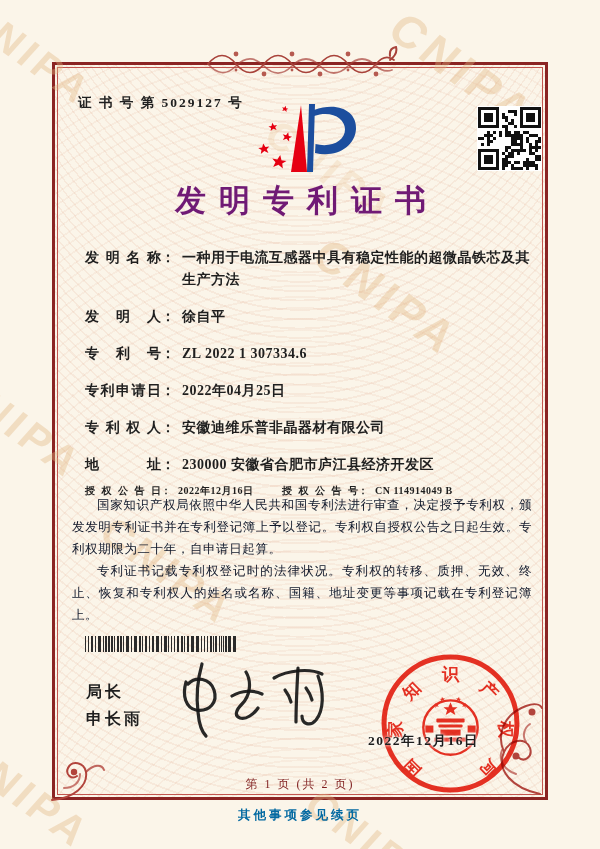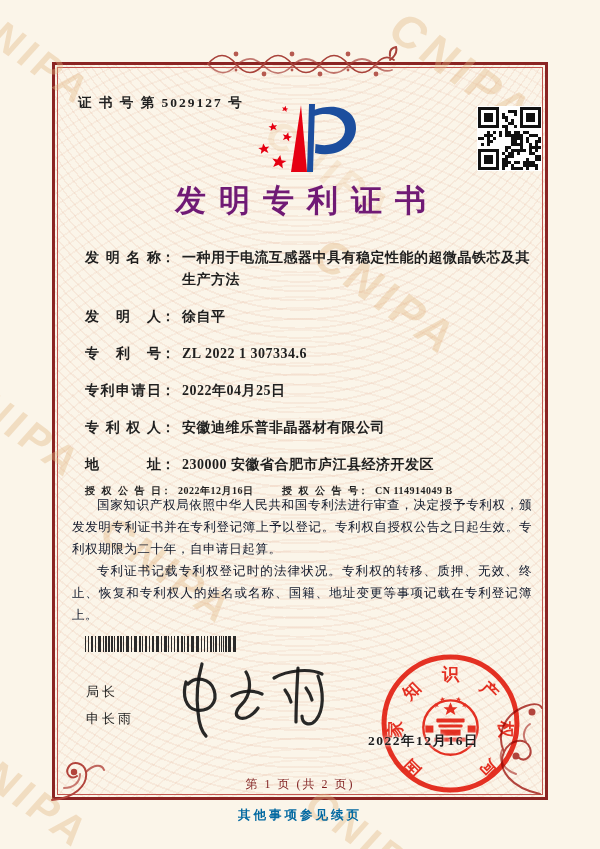--- a/index.html
+++ b/index.html
@@ -48,21 +48,21 @@
   .grant .g2{margin-left:26px;}
   
   .body-text{position:absolute;left:72px;top:494px;width:460px;z-index:2;}
   .body-text p{
     margin:0;font-size:12.5px;line-height:1.76;letter-spacing:0.6px;
     text-align:justify;text-indent:2em;font-weight:500;color:#0f172a;
   }
   
   .barcode{position:absolute;left:85px;top:636px;z-index:2;}
   .barcode rect{fill:#2b2b2b;}
-  .signer{position:absolute;left:86px;top:678px;z-index:2;font-size:13px;font-weight:normal;letter-spacing:3px;line-height:27px;}
+  .signer{position:absolute;left:86px;top:678px;z-index:2;font-size:16px;font-weight:bold;letter-spacing:3px;line-height:27px;}
   .signature{position:absolute;left:168px;top:652px;z-index:2;}
   .signature path{fill:none;stroke:#161616;stroke-width:3.2;stroke-linecap:round;stroke-linejoin:round;opacity:.92;}
   .seal{position:absolute;left:378px;top:651px;z-index:2;opacity:.95;mix-blend-mode:multiply;}
   .seal .ring{fill:none;stroke:#e8281a;stroke-width:5;}
   .seal .emb{fill:#e8281a;}
   .seal .embl{fill:none;stroke:#e8281a;stroke-width:2.4;}
   .seal-ch{fill:#e8281a;font-size:17px;font-weight:bold;text-anchor:middle;font-family:"Liberation Serif","DejaVu Serif",serif;}
   .seal-date{
     position:absolute;left:368px;top:732px;width:170px;z-index:3;
     font-size:13.5px;font-weight:bold;letter-spacing:1.5px;color:#1d1d1d;

